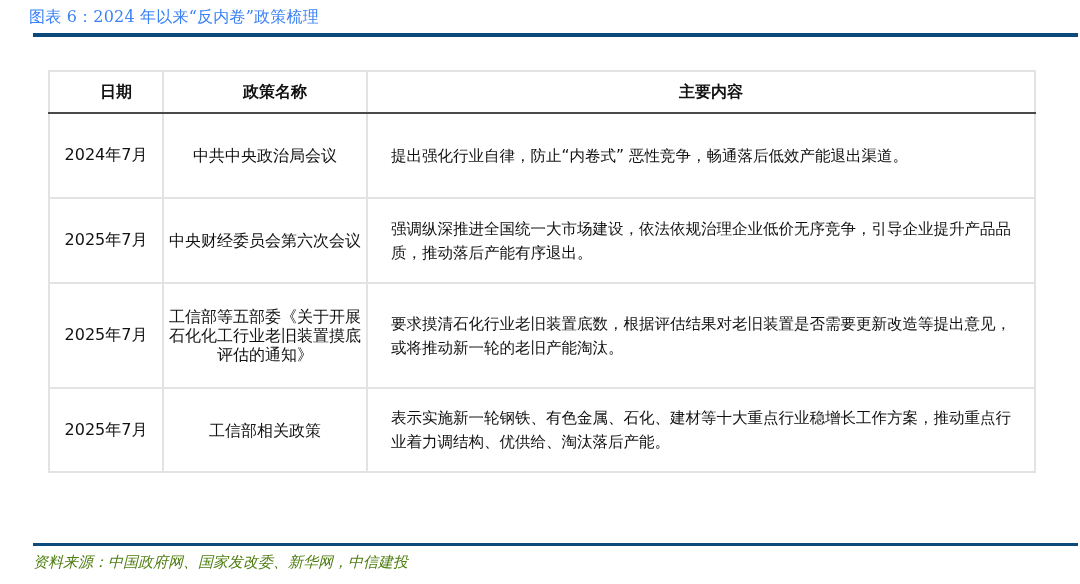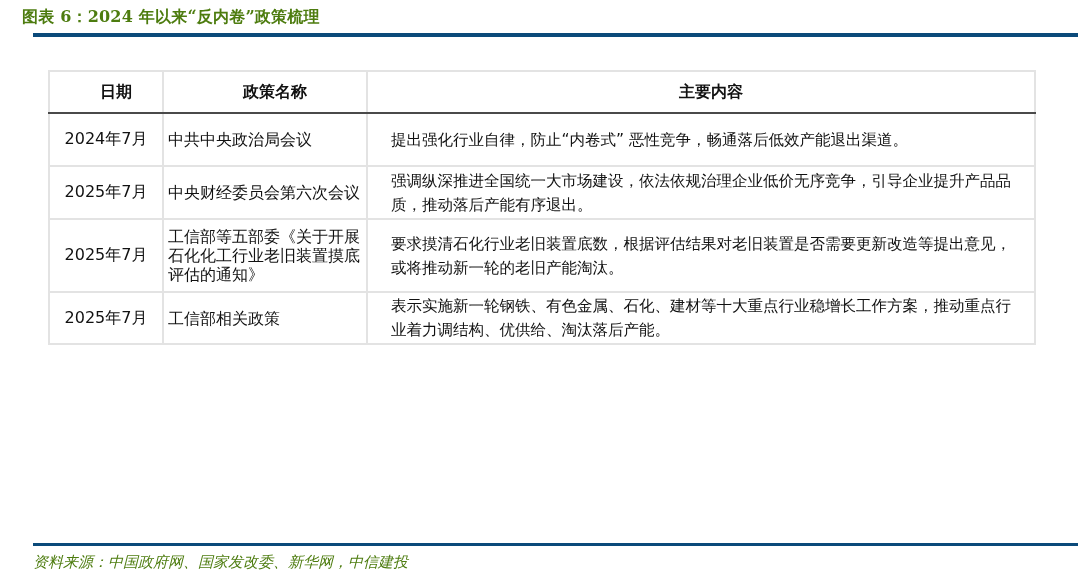--- a/index.html
+++ b/index.html
@@ -10,27 +10,27 @@
   body {
     width: 1080px;
     height: 584px;
     position: relative;
     overflow: hidden;
     font-family: "DejaVu Sans", "Liberation Sans", sans-serif;
     color: #111111;
   }
   .fig-title {
     position: absolute;
-    left: 22px;
+    left: 29px;
     top: 6px;
     font-family: "DejaVu Serif", "Liberation Serif", serif;
-    font-weight: bold;
+    font-weight: normal;
     font-size: 16px;
     line-height: 22px;
-    color: #4d7c0f;
+    color: #3b82f6;
     letter-spacing: 0.2px;
   }
   .top-rule {
     position: absolute;
     left: 33px;
     top: 33px;
     width: 1045px;
     height: 4px;
     background: #0b4a7a;
   }
@@ -57,23 +57,24 @@
     padding-left: 20px;
   }
   .col-date { width: 114px; }
   .col-name { width: 204px; }
   .col-content { width: 668px; }
   .cell-date {
     text-align: center;
     font-size: 16px;
   }
   .cell-name {
+    text-align: center;
     font-size: 16px;
     line-height: 19px;
-    padding: 0 4px !important;
+    padding: 16px 4px !important;
   }
   .cell-content {
     text-align: left;
     font-size: 15.5px;
     line-height: 24px;
     padding: 0 23px !important;
   }
   tr.r1 td { height: 51px; margin-left: 32px; }
   tr.r2 td { height: 52px; }
   tr.r3 td { height: 51px; }

